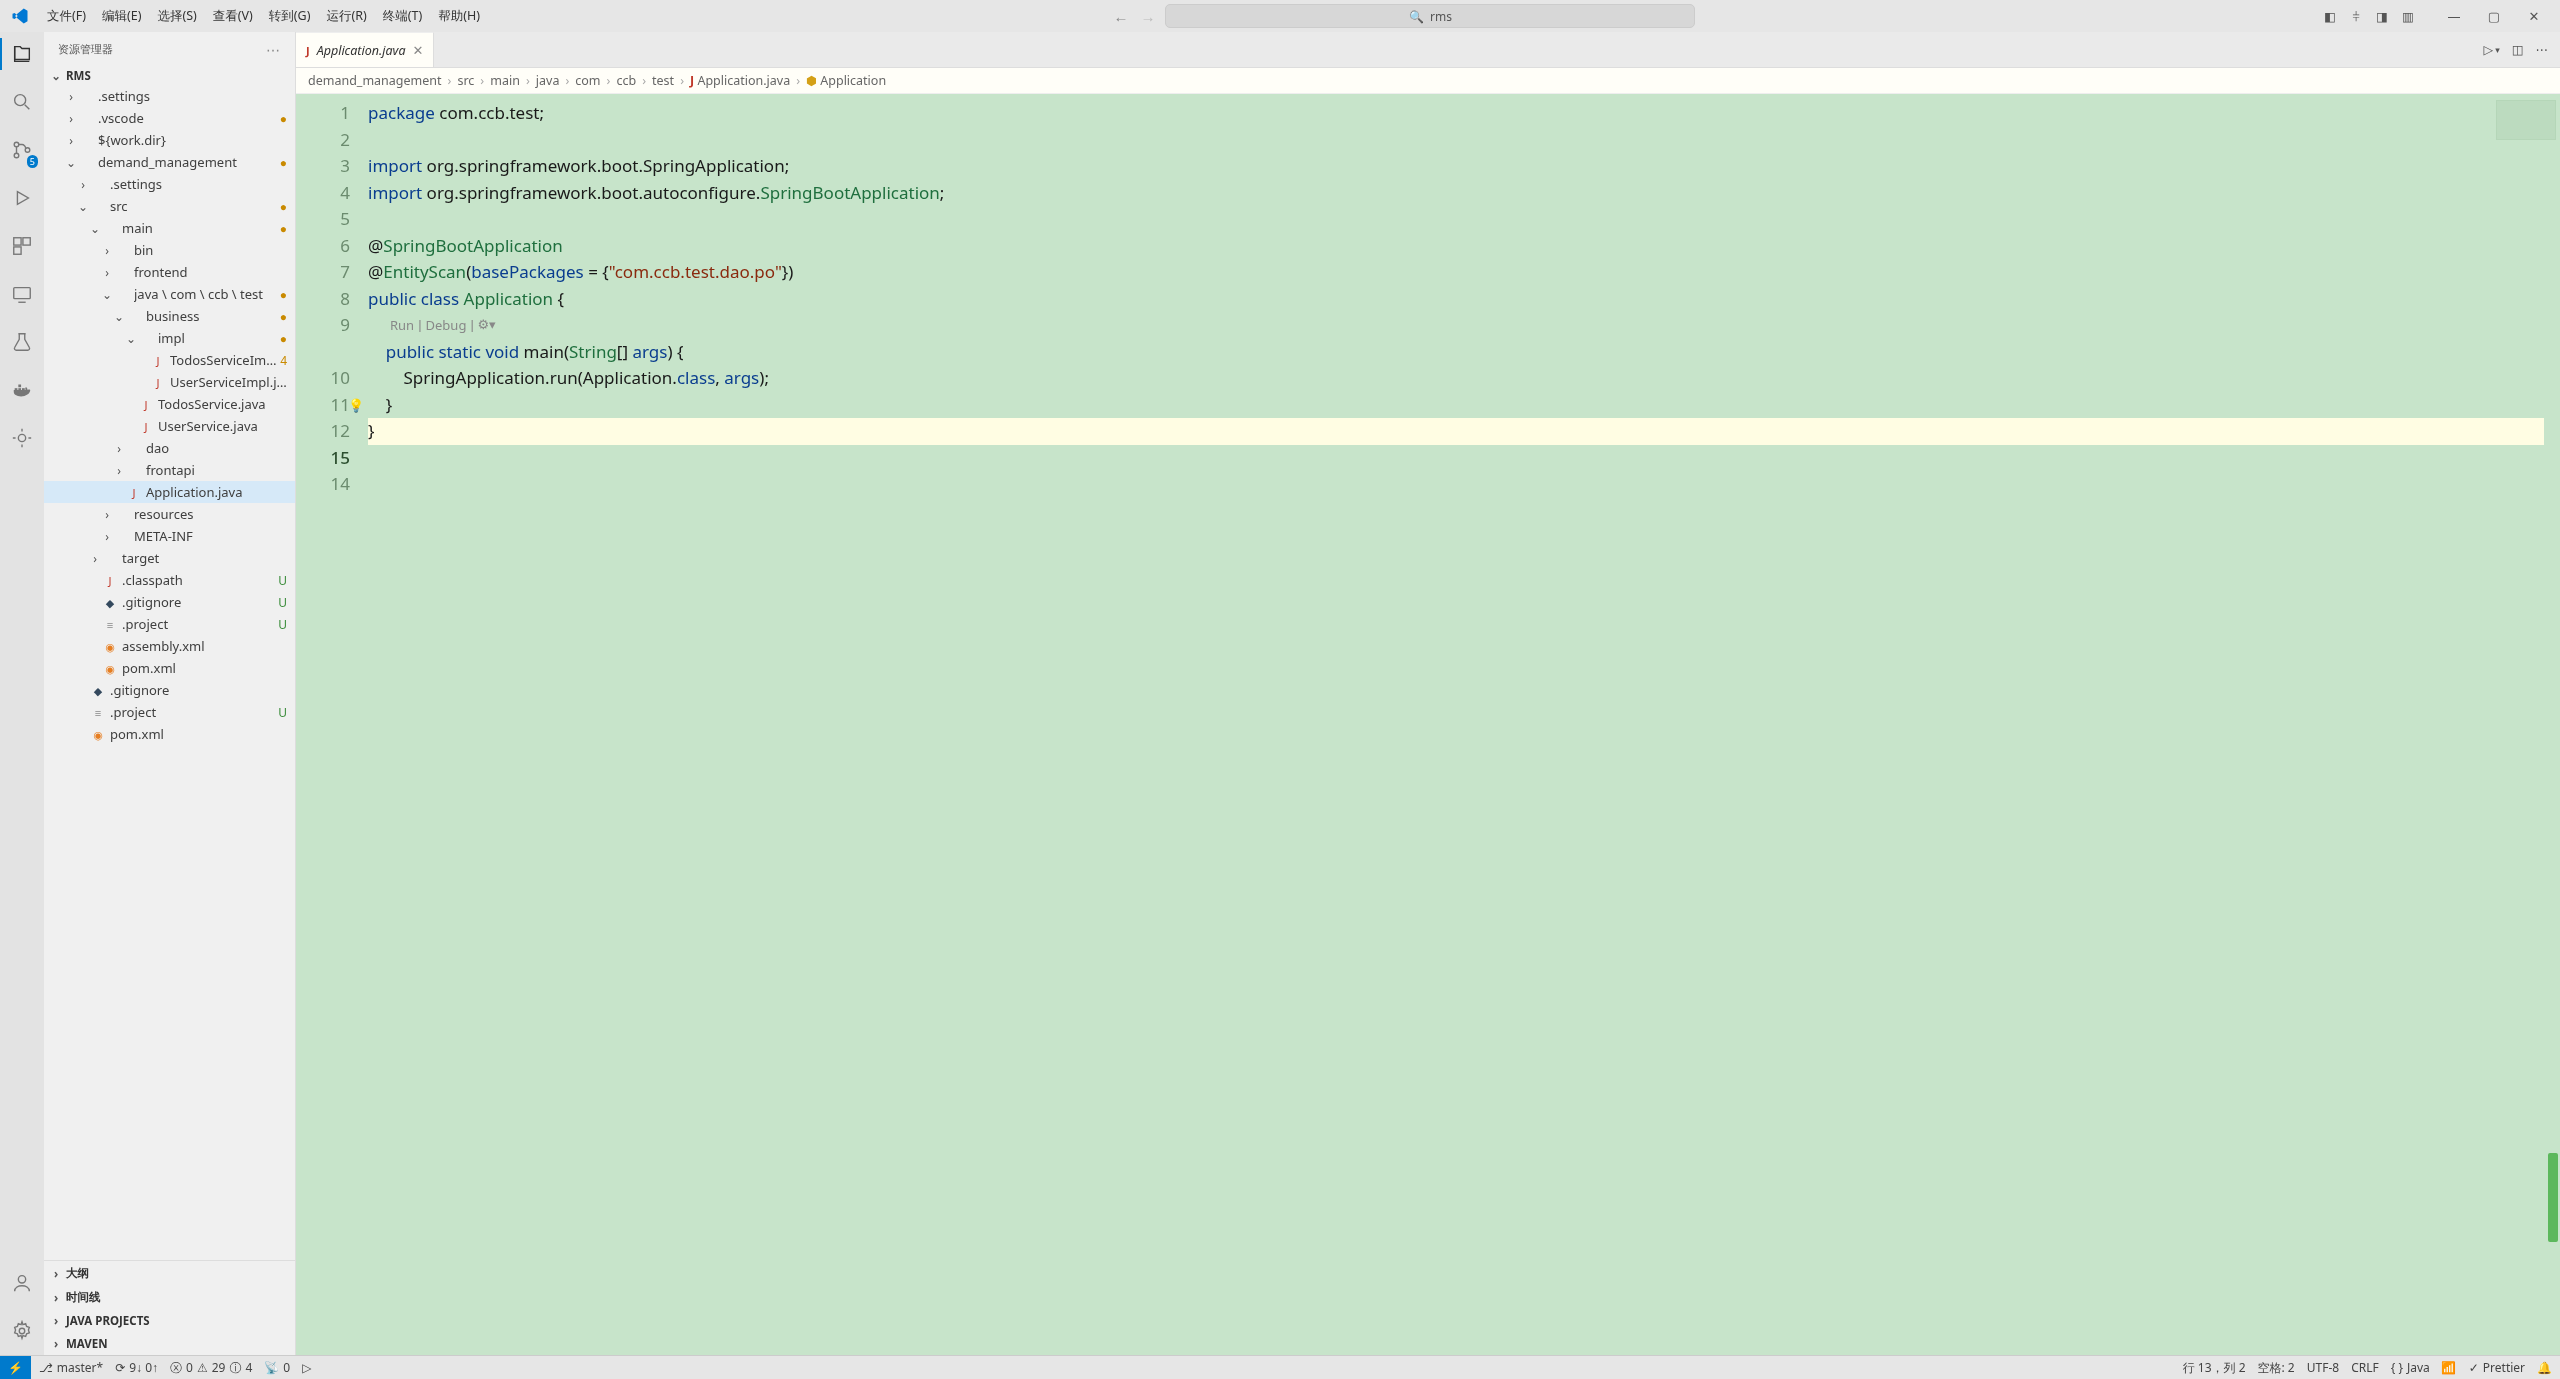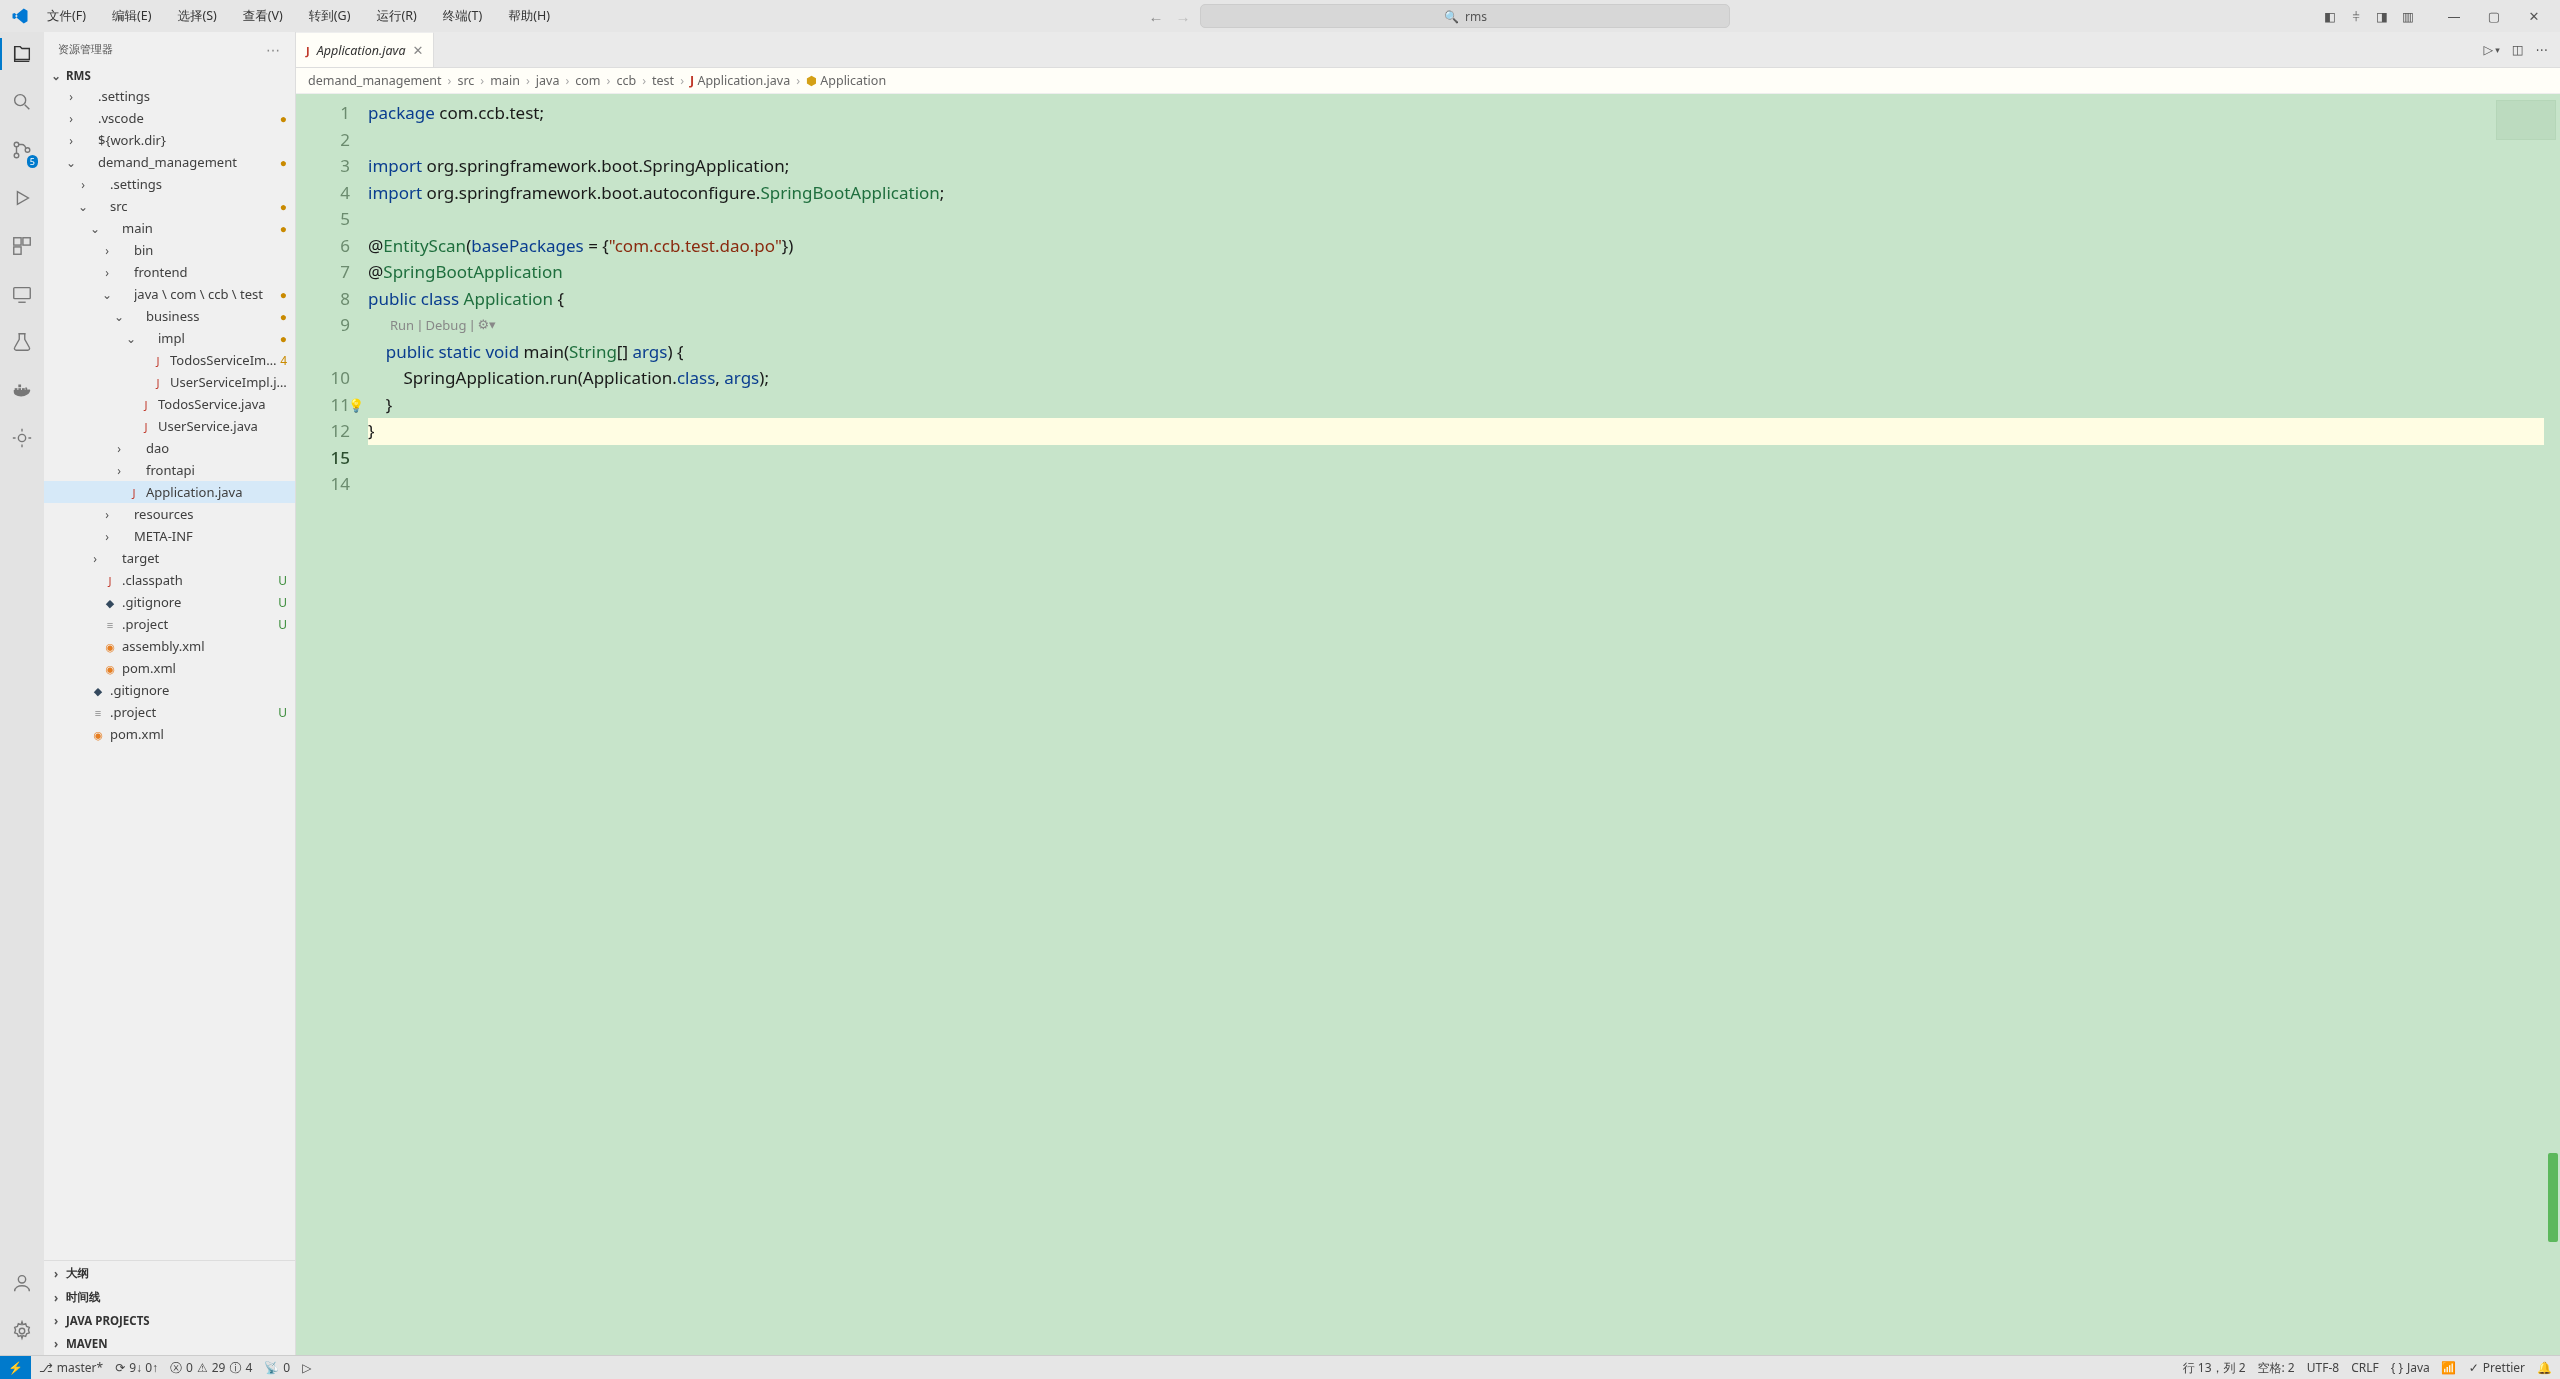--- a/index.html
+++ b/index.html
@@ -2,21 +2,21 @@
 <html><head>
 <meta charset="utf-8">
 <style>
 *{box-sizing:border-box;margin:0;padding:0;font-family:"Segoe UI",system-ui,-apple-system,sans-serif}
 html,body{width:100%;height:100%;overflow:hidden}
 body{display:flex;flex-direction:column;background:#e6e6e6;font-size:12.5px;color:#333}
 
 .titlebar{height:32px;display:flex;align-items:center;background:#e6e6e6;flex-shrink:0}
 .titlebar .vsicon{width:40px;display:flex;justify-content:center;align-items:center}
 .titlebar .vsicon svg{width:18px;height:18px}
-.menubar{display:flex;gap:12px}
+.menubar{display:flex;gap:2px}
 .menubar .mitem{padding:4px 7px;cursor:pointer;border-radius:4px}
 .tb-center{flex:1;display:flex;justify-content:center;align-items:center;gap:10px}
 .navarrows{display:flex;gap:12px;color:#888}
 .navarrows span{cursor:pointer;font-size:15px}
 .searchbox{width:530px;height:24px;background:#d7d7d7;border:1px solid #ccc;border-radius:5px;display:flex;align-items:center;justify-content:center;gap:6px;color:#555;font-size:12px}
 .tb-right{display:flex;align-items:center;gap:10px;padding-right:6px}
 .tb-icon{width:16px;height:16px;display:flex;align-items:center;justify-content:center;color:#555;cursor:pointer}
 .winctl{display:flex;gap:0;margin-left:8px}
 .winctl div{width:40px;height:30px;display:flex;align-items:center;justify-content:center;cursor:pointer;font-size:13px;color:#555}
 
@@ -473,22 +473,22 @@
           <div class="ln">12</div>
           <div class="ln cur">15</div>
           <div class="ln">14</div>
       </div>
       <div class="codelines">
 <div class="line"><span class="kw">package </span><span class="normal">com.ccb.test;</span></div>
 <div class="line"></div>
 <div class="line"><span class="kw">import </span><span class="normal">org.springframework.boot.SpringApplication;</span></div>
 <div class="line"><span class="kw">import </span><span class="normal">org.springframework.boot.autoconfigure.</span><span class="type">SpringBootApplication</span><span class="normal">;</span></div>
 <div class="line"></div>
+<div class="line"><span class="normal">@</span><span class="type">SpringBootApplication</span></div>
 <div class="line"><span class="normal">@</span><span class="type">EntityScan</span><span class="normal">(</span><span class="kw">basePackages</span><span class="normal"> = {</span><span class="str">"com.ccb.test.dao.po"</span><span class="normal">})</span></div>
-<div class="line"><span class="normal">@</span><span class="type">SpringBootApplication</span></div>
 <div class="line"><span class="kw">public class </span><span class="type">Application </span><span class="normal">{</span></div>
 <div class="codelens"><span>Run</span> | <span>Debug</span> | ⚙▾</div>
 <div class="line"><span>    </span><span class="kw">public static void </span><span class="normal">main</span><span class="normal">(</span><span class="type">String</span><span class="normal">[] </span><span class="kw">args</span><span class="normal">) {</span></div>
 <div class="line"><span>        </span><span class="normal">SpringApplication.</span><span class="normal">run</span><span class="normal">(Application.</span><span class="kw">class</span><span class="normal">, </span><span class="kw">args</span><span class="normal">);</span></div>
 <div class="line" style="position:relative"><span class="lightbulb">💡</span><span>    </span><span class="normal">}</span></div>
 <div class="line cur"><span class="normal">}</span></div>
 <div class="line"></div>
         <div class="minimap"></div>
       </div>
       <div class="vscroll">

